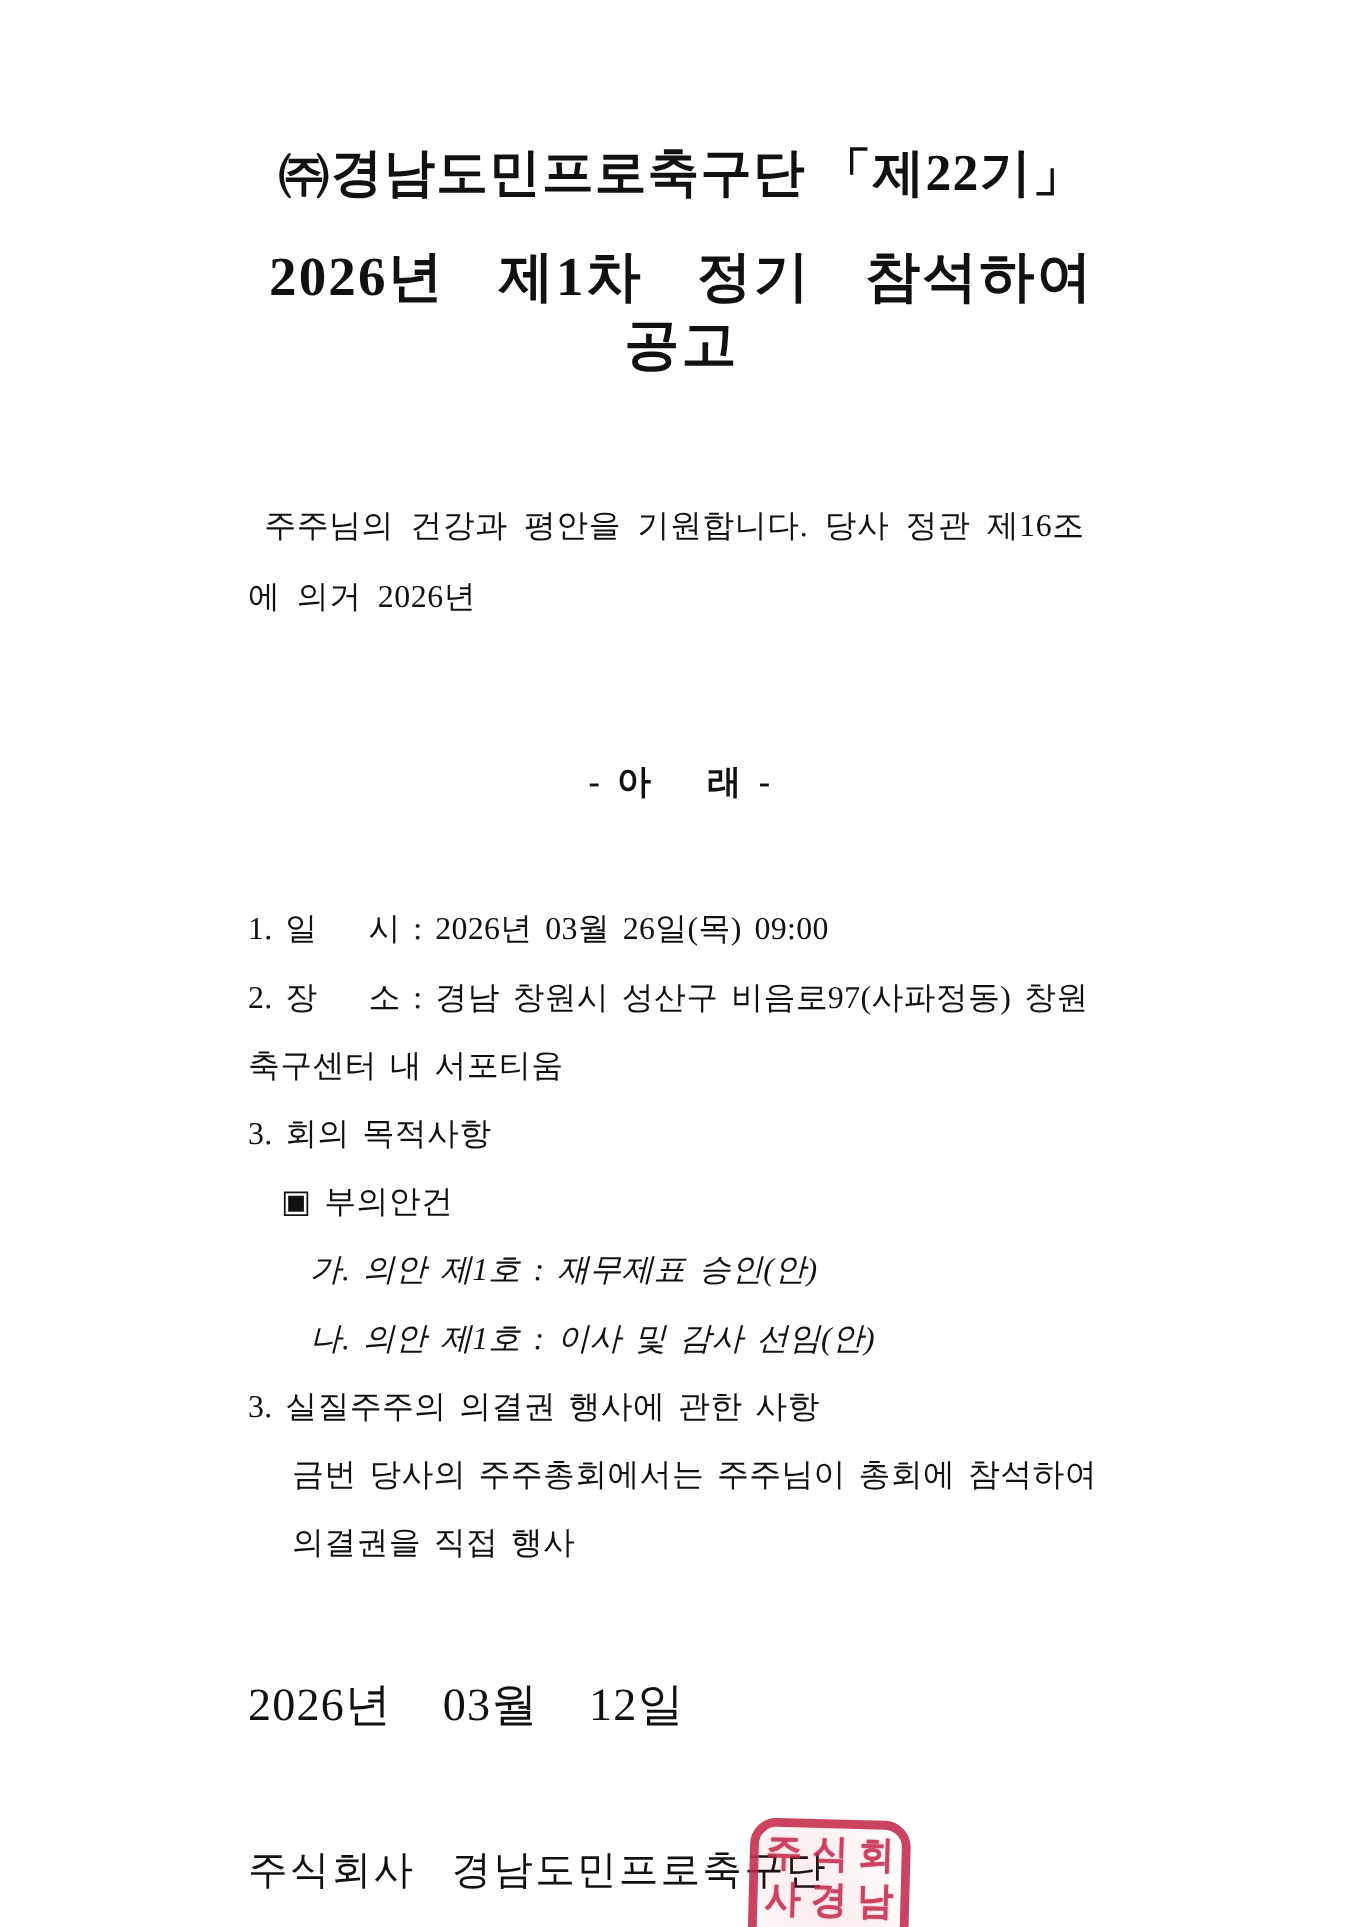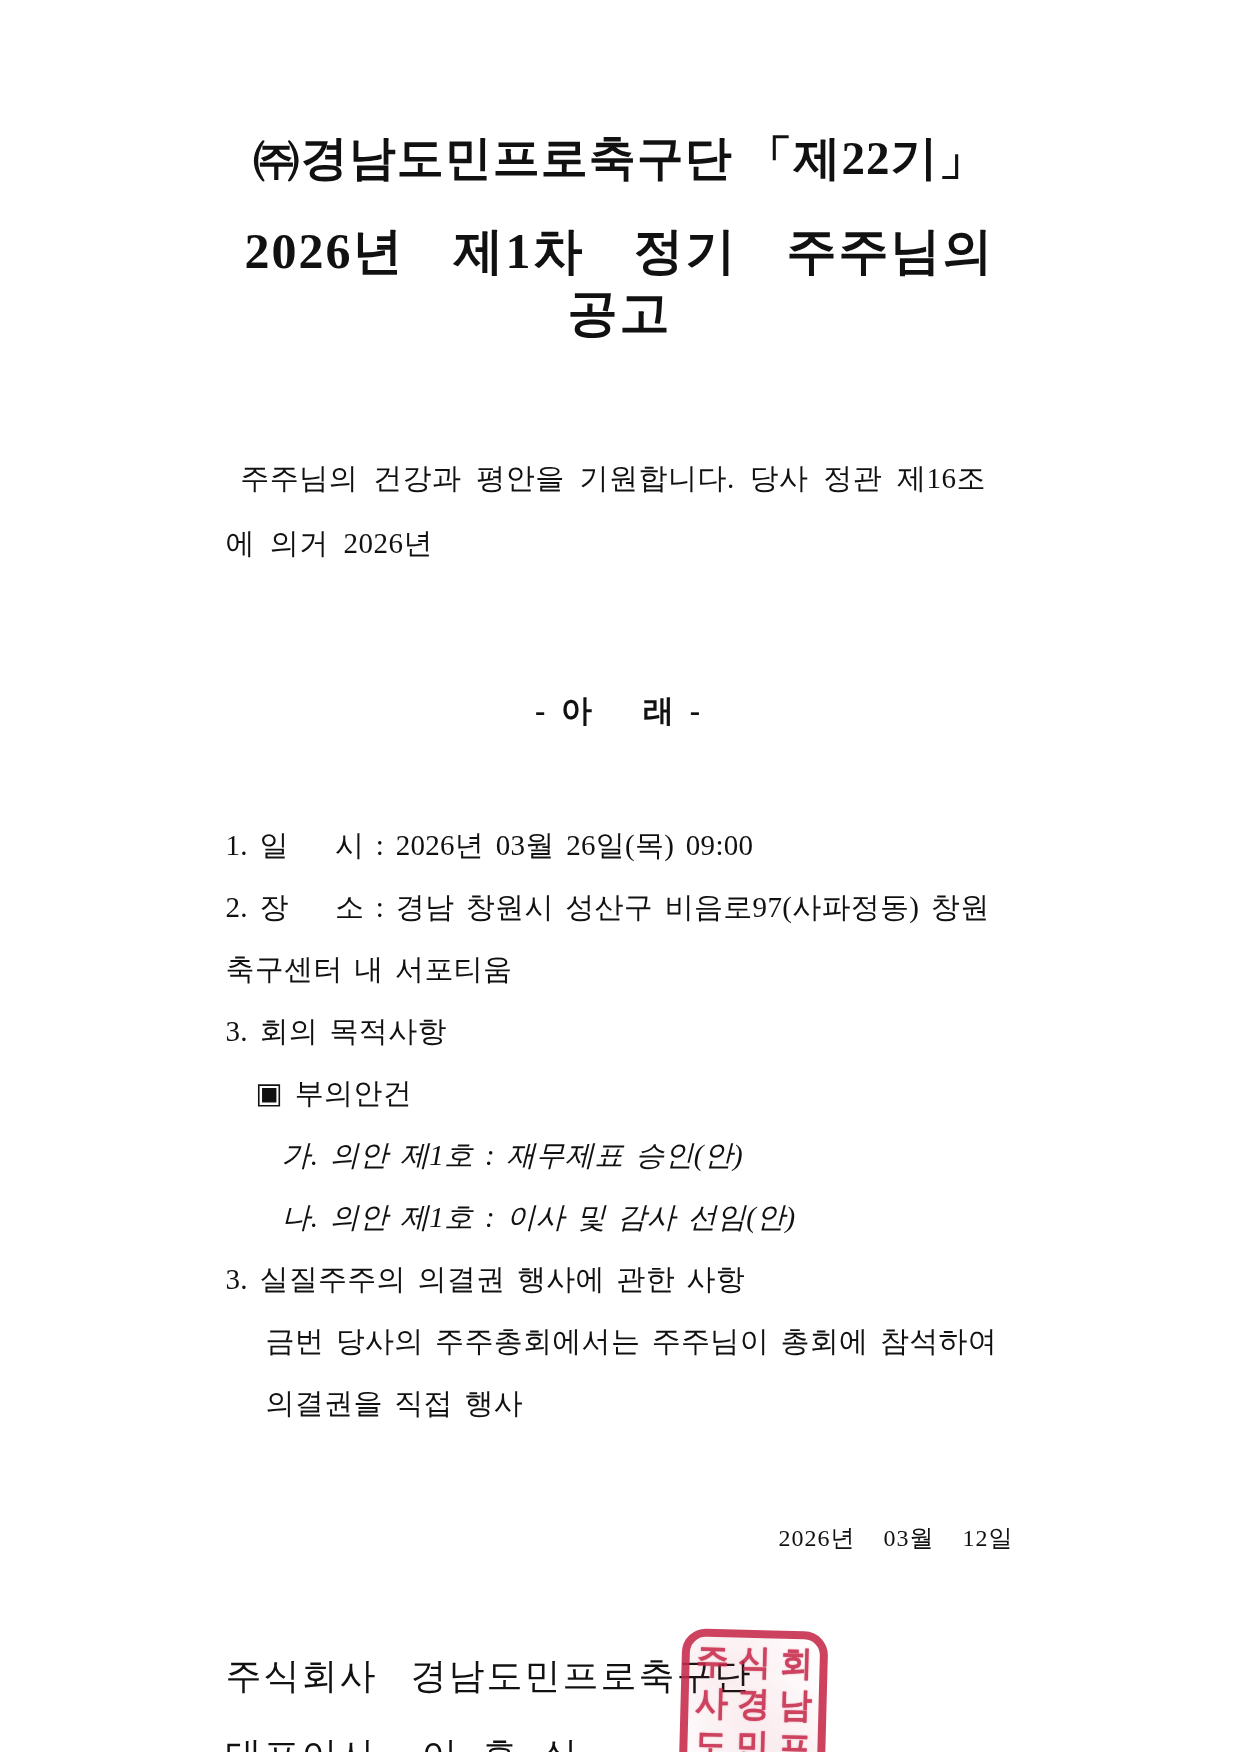--- a/index.html
+++ b/index.html
@@ -69,22 +69,22 @@
     word-spacing: 4px;
   }
   .item.lv0 { padding-left: 0; }
   .item.lv1 { padding-left: 30px; }
   .item.lv2 { padding-left: 56px; font-style: italic; }
   .item.lv3 { padding-left: 40px; }
 
   
   .doc-date {
     margin-top: 88px;
-    text-align: right;
-    font-size: 24px;
+    text-align: left;
+    font-size: 42px;
     letter-spacing: 1px;
   }
 
   
   .footer {
     position: relative;
     margin-top: 98px;
   }
   .company-line, .ceo-line {
     text-align: left;
@@ -130,21 +130,21 @@
     transform: scaleY(1.05);
   }
 </style>
 </head>
 <body>
 
 <div class="page">
 
   <div class="title-block">
     <div class="title-line1 pre">㈜경남도민프로축구단 「제22기」</div>
-    <div class="title-line2 pre">2026년  제1차  정기  주주님의  공고</div>
+    <div class="title-line2 pre">2026년  제1차  정기  참석하여  공고</div>
   </div>
 
   <div class="intro">
     <div class="pre"> 주주님의 건강과 평안을 기원합니다. 당사 정관 제16조에 의거 2026년</div>
   </div>
 
   <div class="divider pre">- 아    래 -</div>
 
   <div class="agenda">
       <div class="item lv0">

